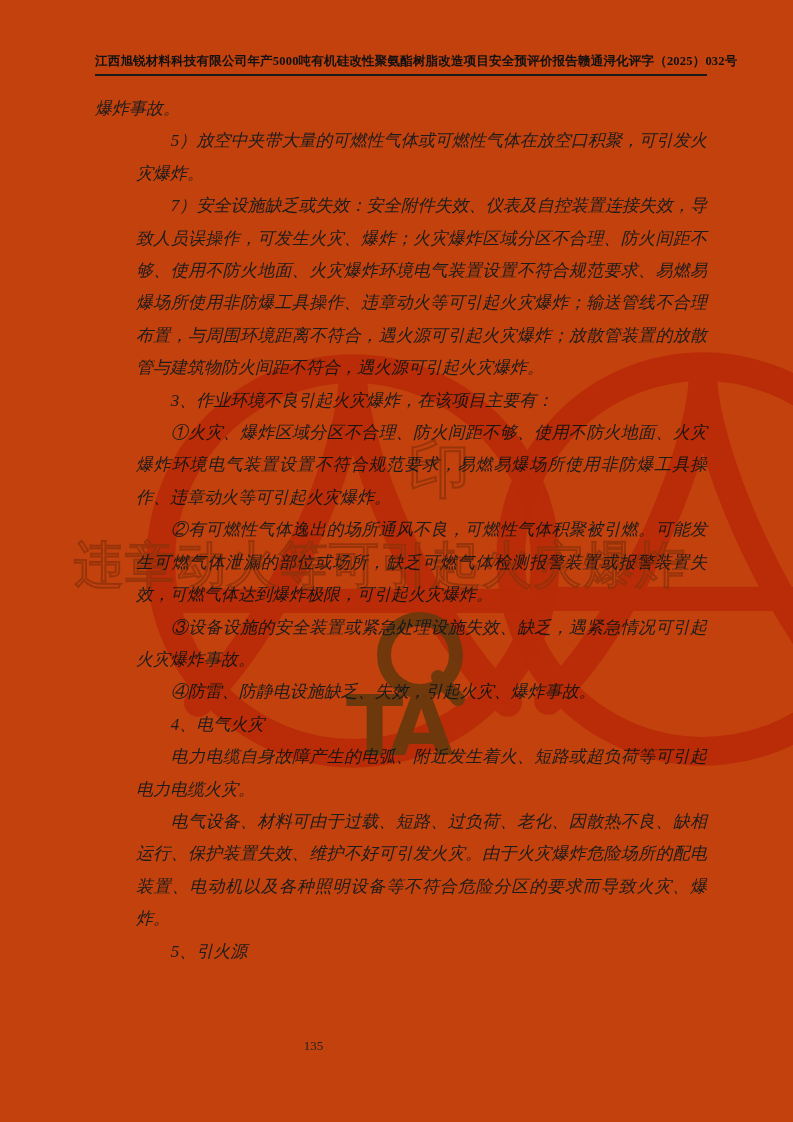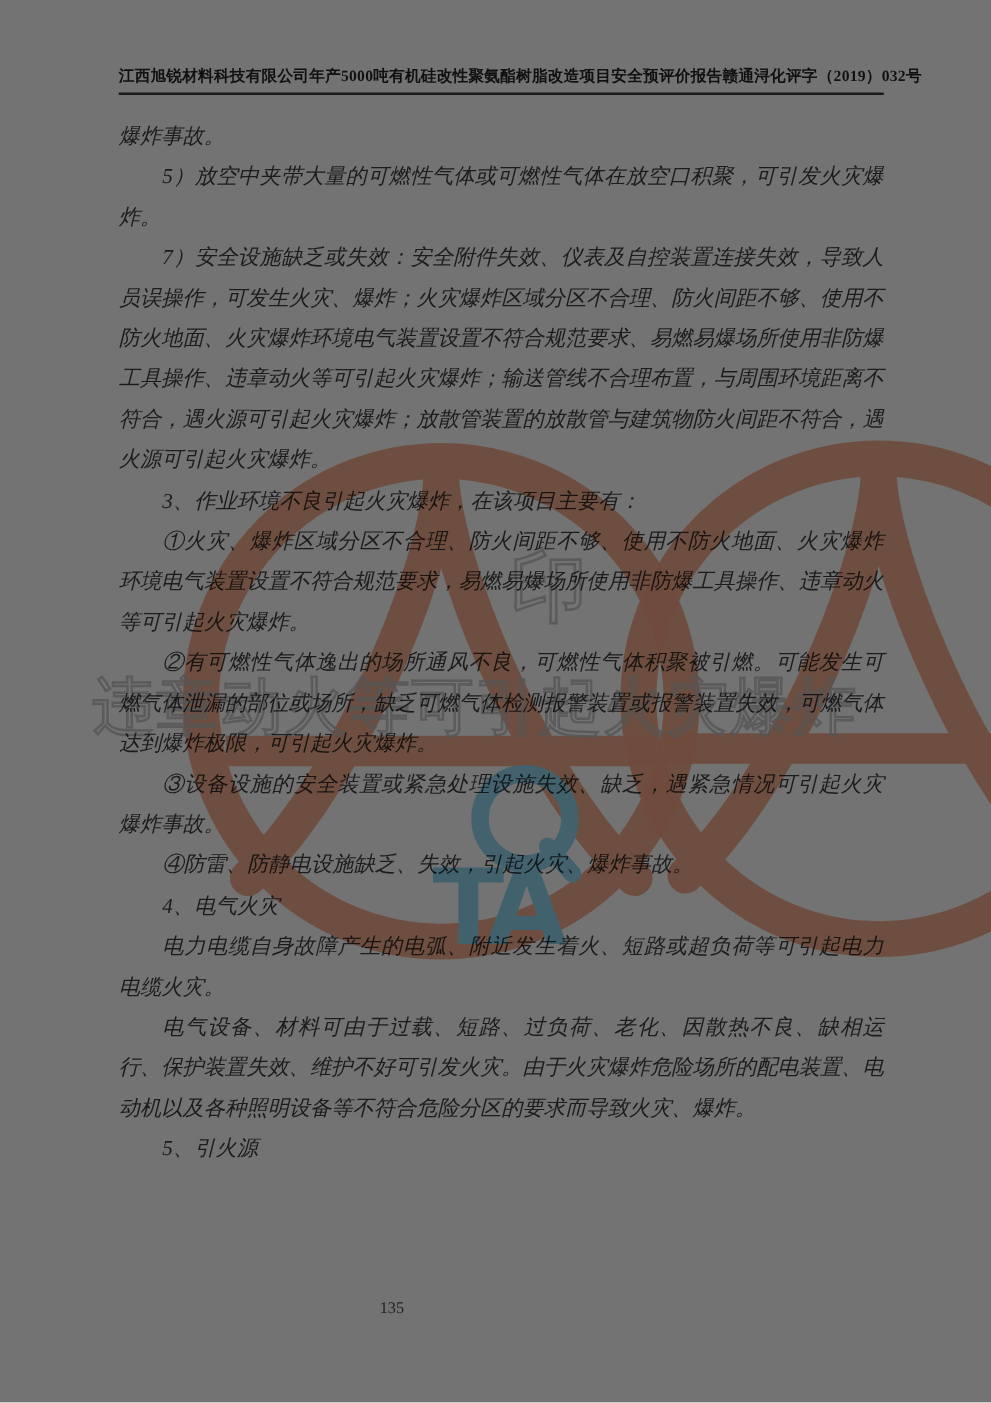--- a/index.html
+++ b/index.html
@@ -1,19 +1,19 @@
 <!DOCTYPE html>
 <html><head>
 <meta charset="utf-8">
 <style>
   html,body{margin:0;padding:0;background:#ffffff;}
   .page{
     position:relative;
     width:793px;height:1122px;
-    background:#737373;
+    background:#c2410c;
     overflow:hidden;
     font-family:"Liberation Serif","DejaVu Serif",serif;
     color:#1c1c1c;
   }
   
   .header{
     position:absolute;
     left:95px;top:48px;width:612px;height:28px;
     border-bottom:2px solid #1a1a1a;
     display:flex;justify-content:space-between;align-items:flex-end;
@@ -27,21 +27,21 @@
   .body-text{
     position:absolute;
     left:95px;top:93px;width:612px;
     font-size:17px;
     line-height:32.4px;
     text-align:justify;
     text-align-last:left;
     color:#1c1c1c;
   }
   .body-text p{margin:0;padding:0;font-style:italic;}
-  .body-text p.indent{text-indent:2.05em;}
+  .body-text p.indent{text-indent:2.05em;margin-left:41px;}
   
   .footer{
     position:absolute;
     left:0;top:1038px;width:627px;
     text-align:center;
     font-size:13px;color:#222;
   }
   
   .watermark{
     position:absolute;left:0;top:0;width:793px;height:1122px;
@@ -79,21 +79,21 @@
     line-height:100px;
   }
 </style>
 </head>
 <body>
 
 <div class="page">
 
   <div class="header">
     <span>江西旭锐材料科技有限公司年产5000吨有机硅改性聚氨酯树脂改造项目安全预评价报告</span>
-    <span>赣通浔化评字（2019）032号</span>
+    <span>赣通浔化评字（2025）032号</span>
   </div>
 
   <div class="body-text">
       <p class="">爆炸事故。</p>
       <p class="indent">5）放空中夹带大量的可燃性气体或可燃性气体在放空口积聚，可引发火灾爆炸。</p>
       <p class="indent">7）安全设施缺乏或失效：安全附件失效、仪表及自控装置连接失效，导致人员误操作，可发生火灾、爆炸；火灾爆炸区域分区不合理、防火间距不够、使用不防火地面、火灾爆炸环境电气装置设置不符合规范要求、易燃易爆场所使用非防爆工具操作、违章动火等可引起火灾爆炸；输送管线不合理布置，与周围环境距离不符合，遇火源可引起火灾爆炸；放散管装置的放散管与建筑物防火间距不符合，遇火源可引起火灾爆炸。</p>
       <p class="indent">3、作业环境不良引起火灾爆炸，在该项目主要有：</p>
       <p class="indent">①火灾、爆炸区域分区不合理、防火间距不够、使用不防火地面、火灾爆炸环境电气装置设置不符合规范要求，易燃易爆场所使用非防爆工具操作、违章动火等可引起火灾爆炸。</p>
       <p class="indent">②有可燃性气体逸出的场所通风不良，可燃性气体积聚被引燃。可能发生可燃气体泄漏的部位或场所，缺乏可燃气体检测报警装置或报警装置失效，可燃气体达到爆炸极限，可引起火灾爆炸。</p>
       <p class="indent">③设备设施的安全装置或紧急处理设施失效、缺乏，遇紧急情况可引起火灾爆炸事故。</p>

